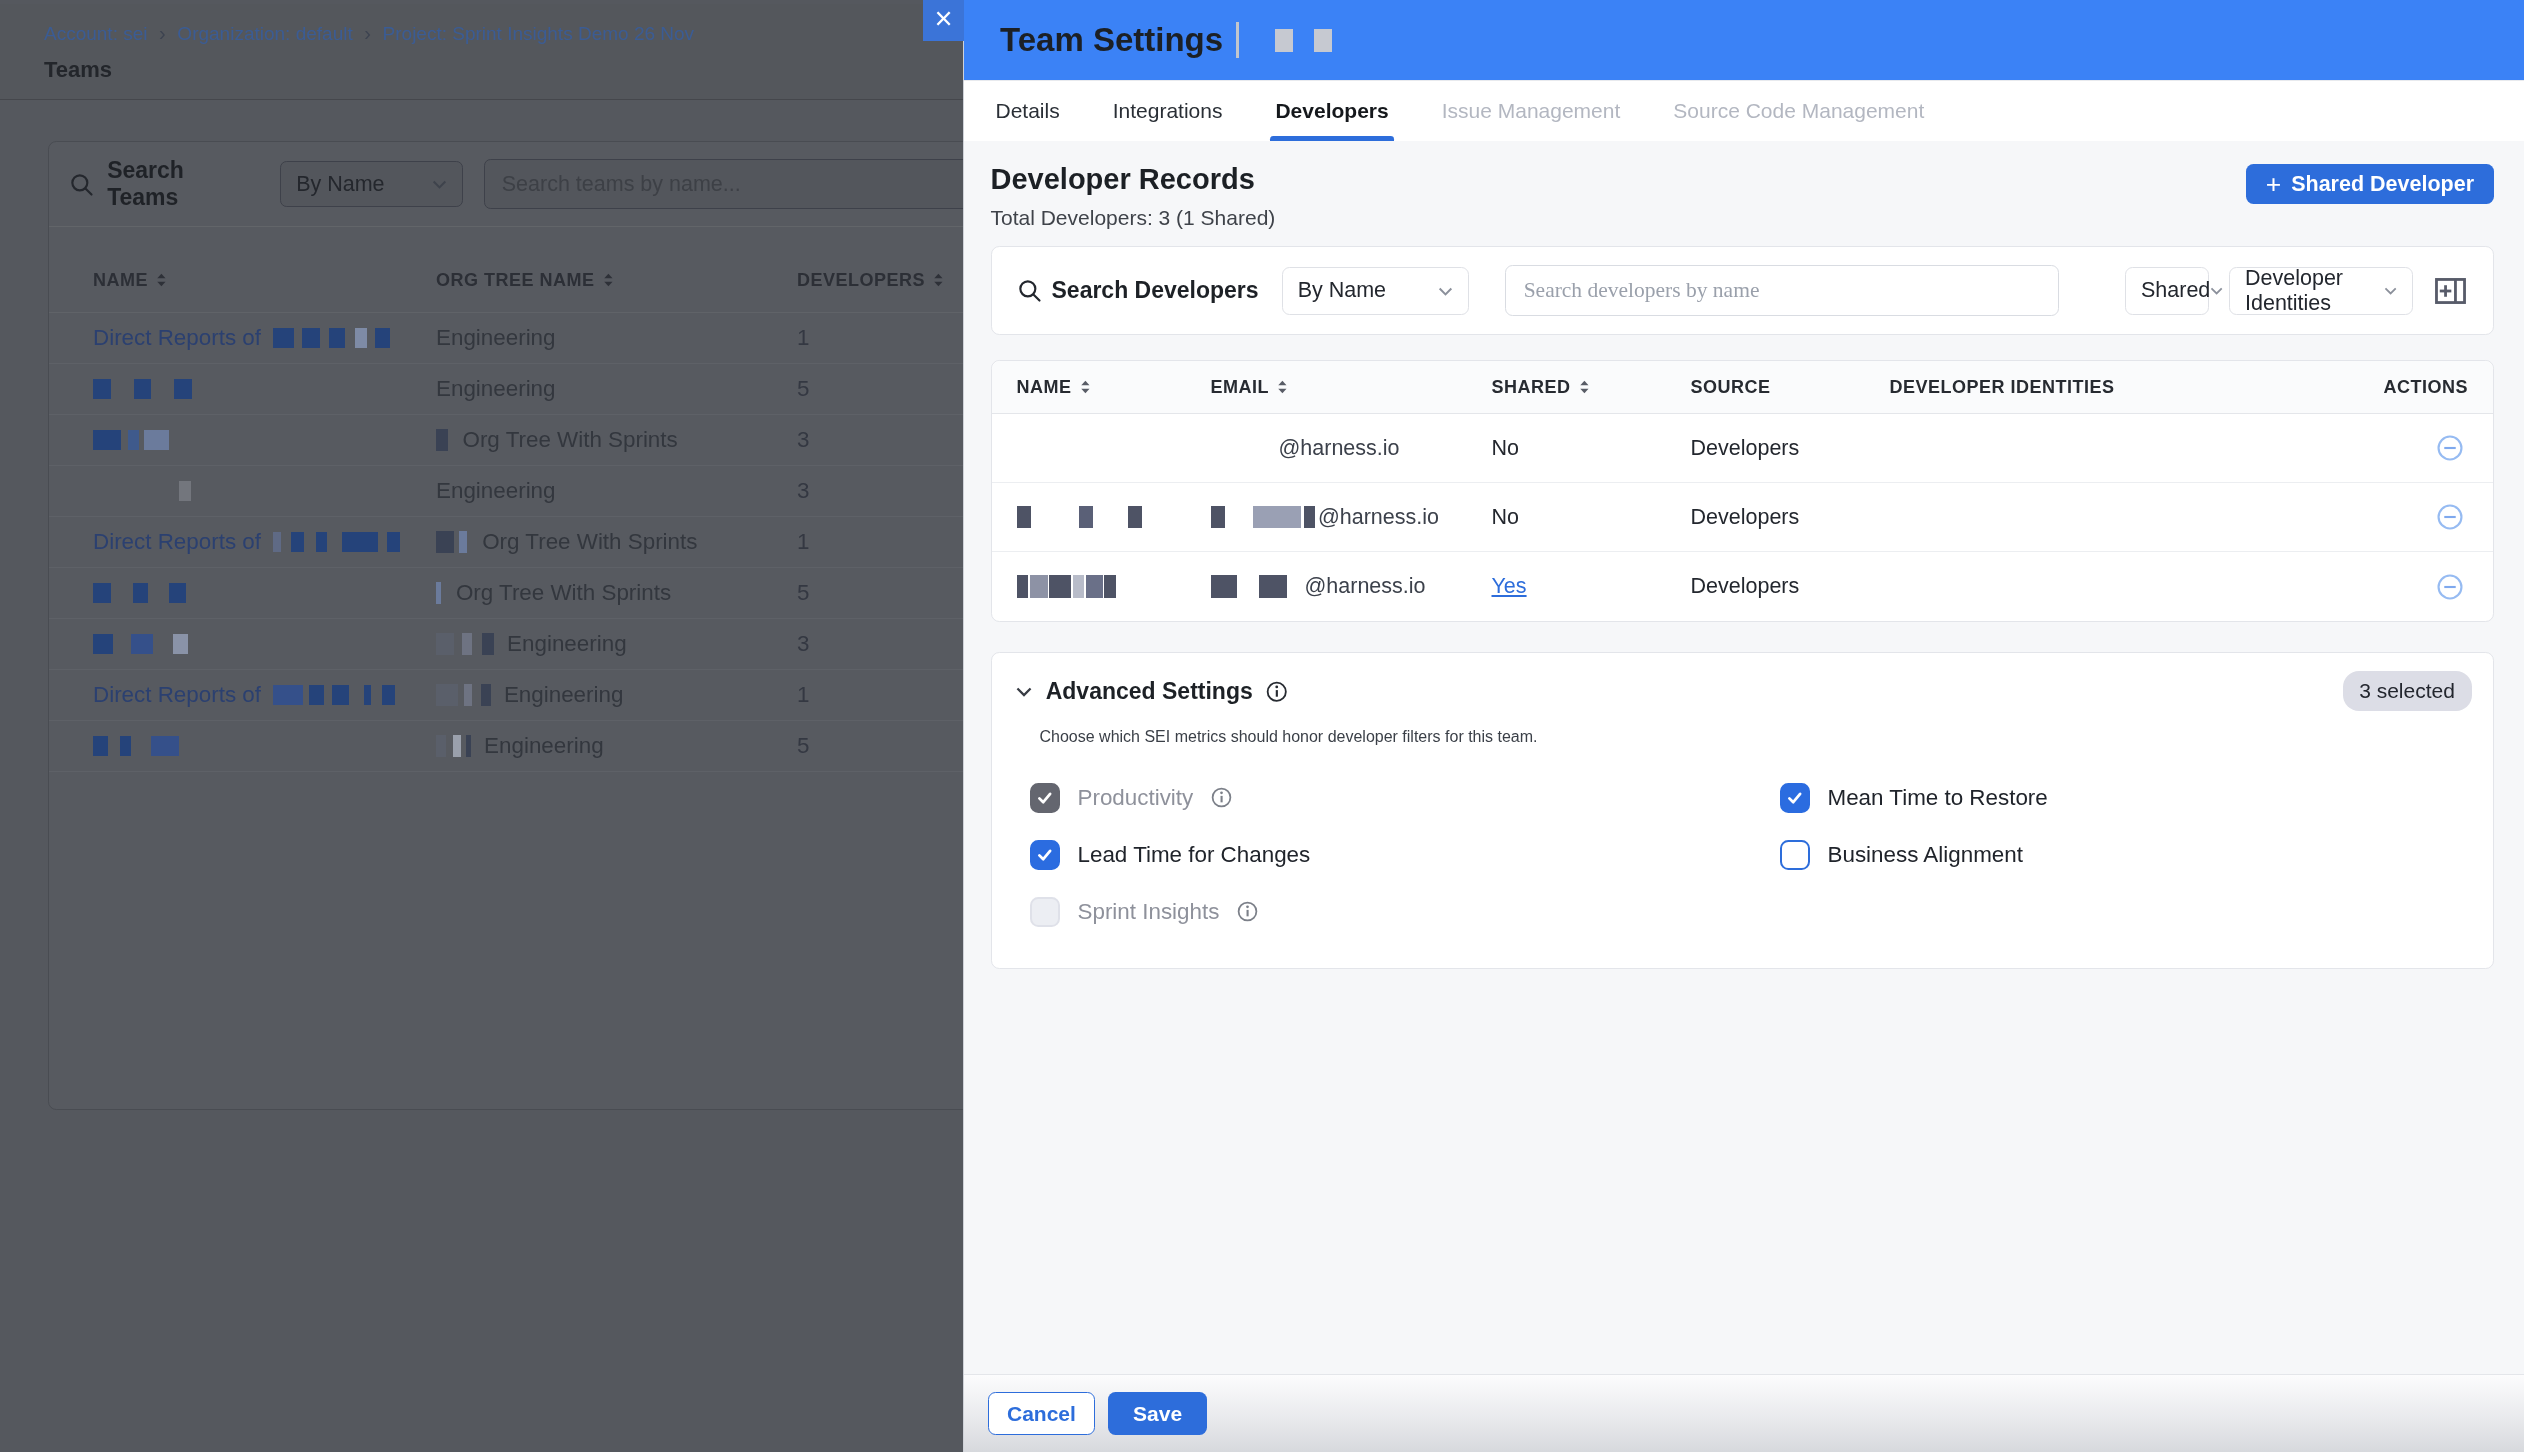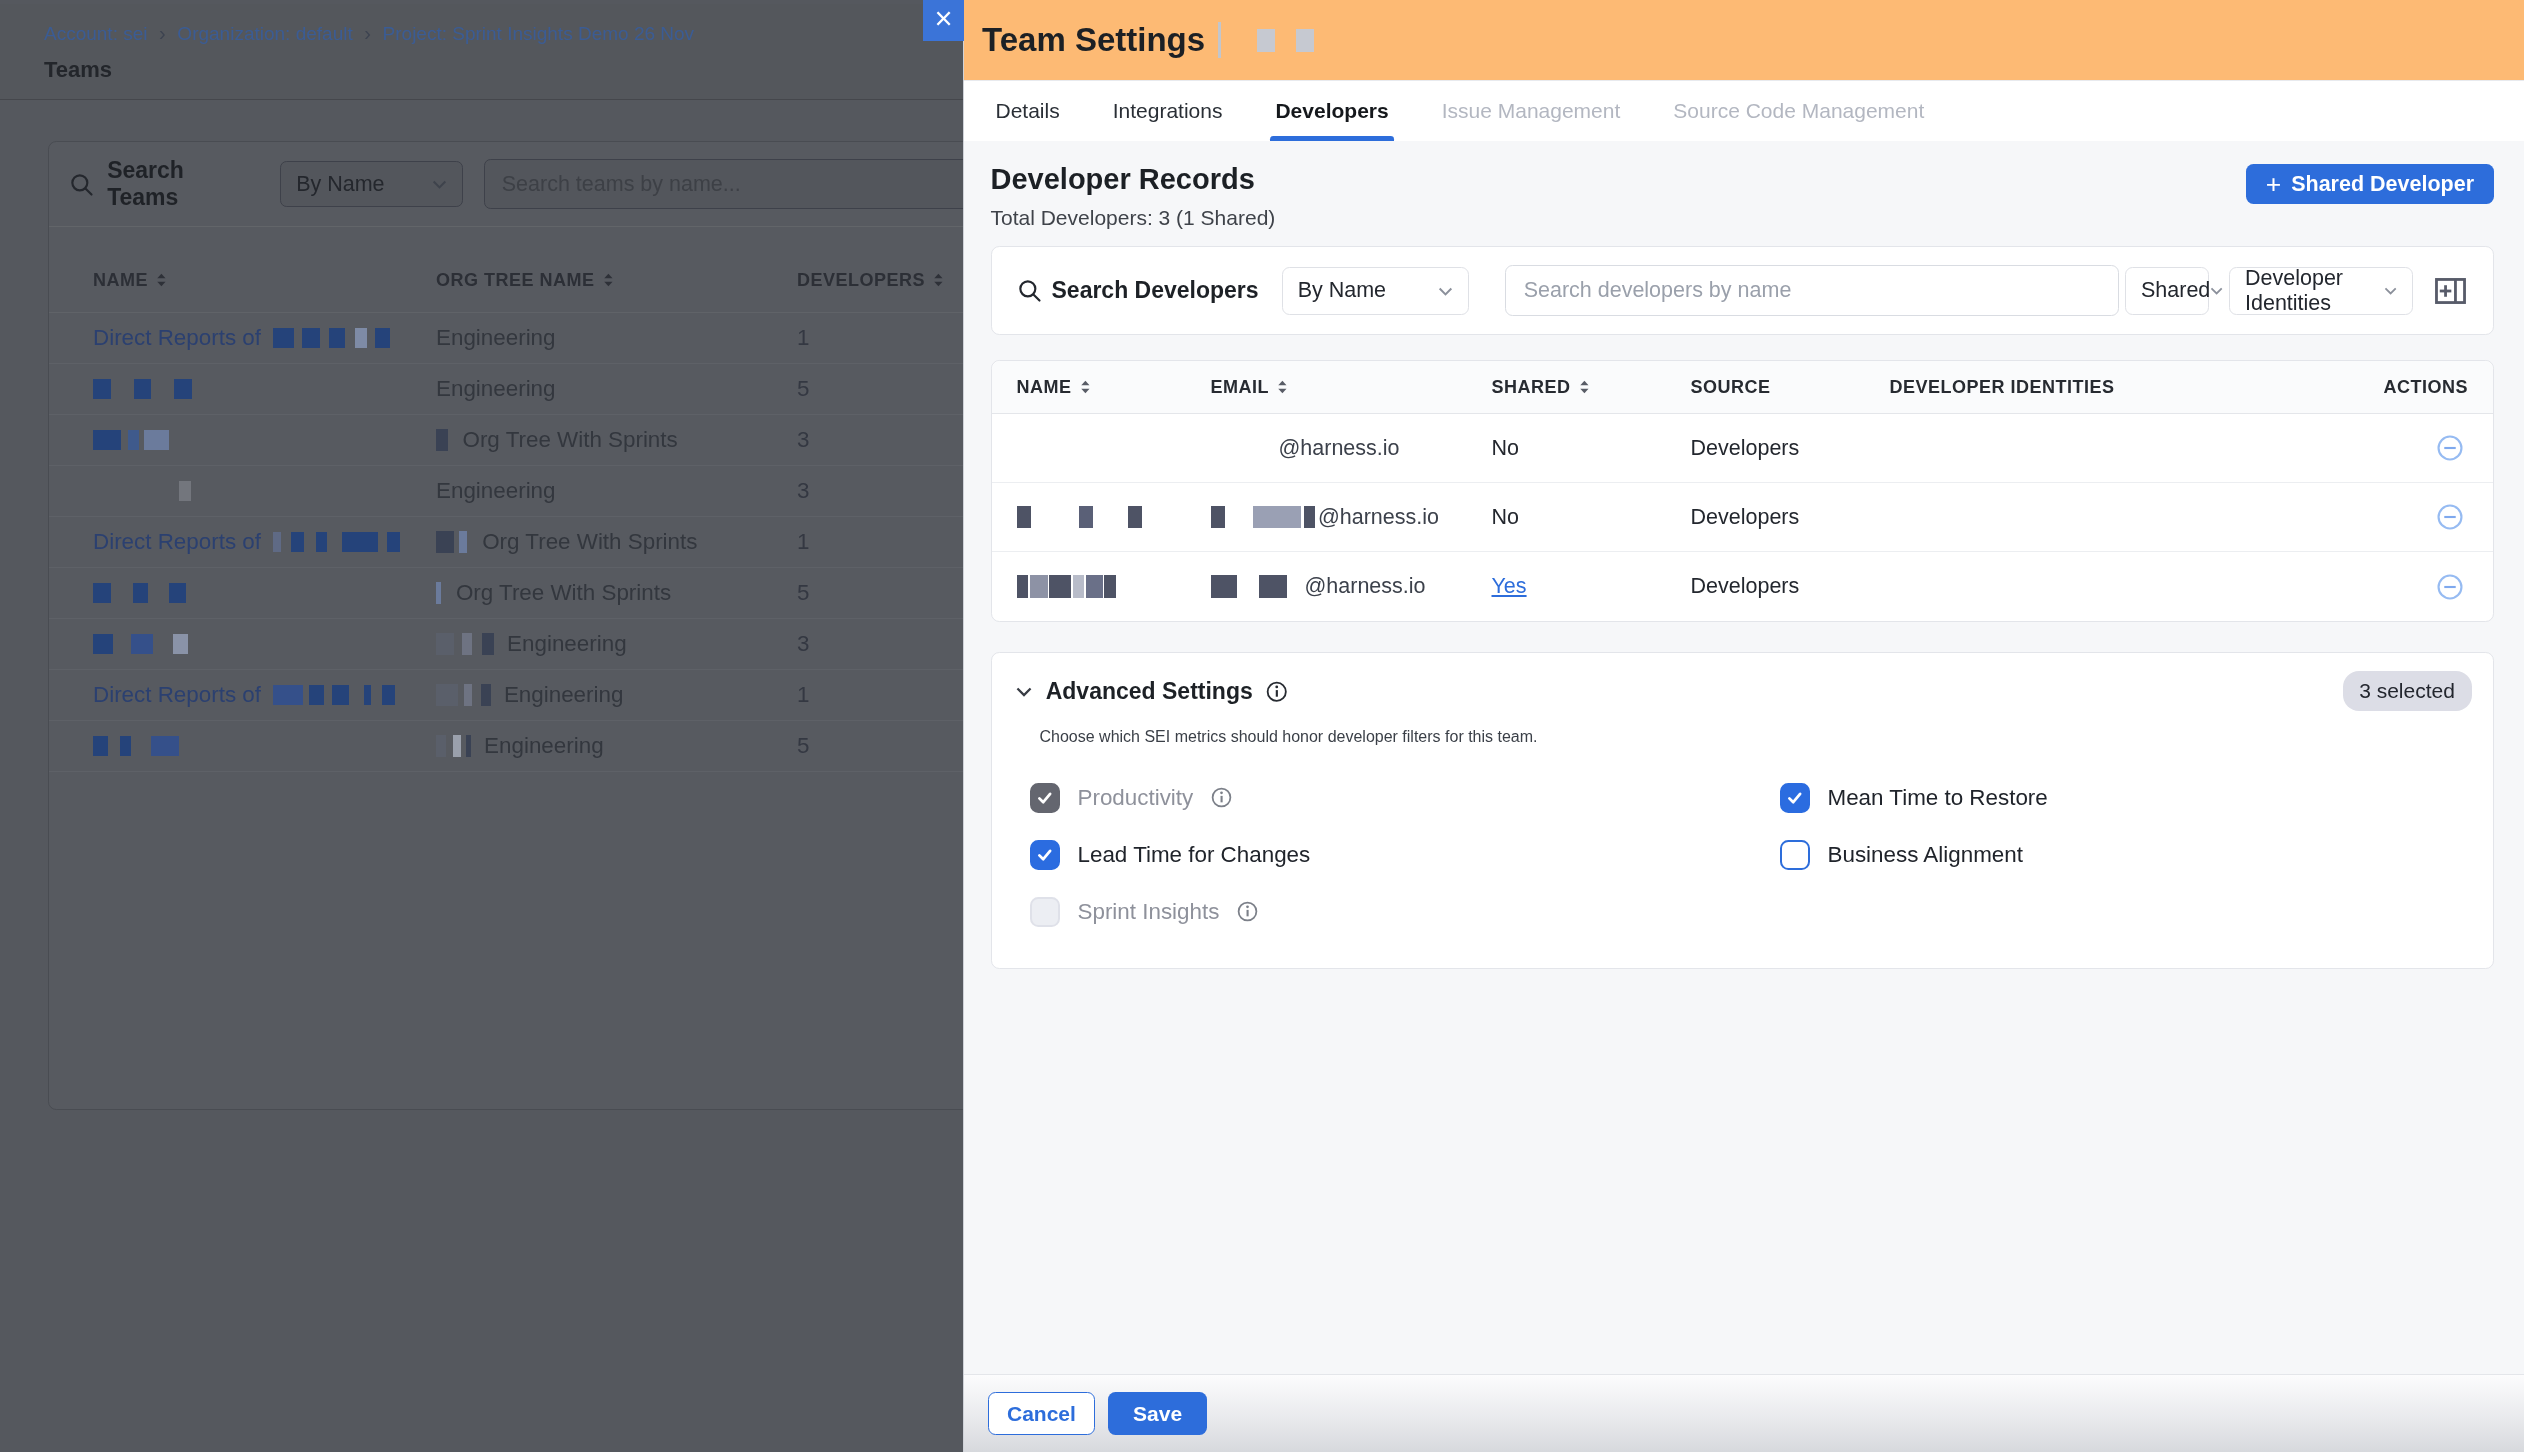--- a/index.html
+++ b/index.html
@@ -27,41 +27,41 @@
   .t-row { height:51px; border-bottom:0.8px solid #5e6167; }
   .t-link { color:#2b4070; font-size:22.4px; white-space:nowrap; cursor:pointer; }
   .t-cell { font-size:22.4px; color:#33373e; display:flex; align-items:center; white-space:nowrap; }
   .t-num { font-size:22.4px; color:#343842; }
   .blocks { display:inline-flex; align-items:center; }
   .blk { display:inline-block; height:20px; }
 
   
   .drawer { position:absolute; left:963px; top:0; width:1562px; height:1452px; background:#ffffff; border-left:0.8px solid #cfd2d8; }
   .close-btn { position:absolute; left:-41px; top:0; width:41px; height:41px; background:#3b74d8; color:#ffffff; font-size:31px; line-height:38px; text-align:center; cursor:pointer; }
-  .d-titlebar { height:81px; border-bottom:0.8px solid #e8eaee; display:flex; align-items:center; padding-left:18px; background:#fdba74;text-align:center; }
+  .d-titlebar { height:81px; border-bottom:0.8px solid #e8eaee; display:flex; align-items:center; padding-left:36px; background:#3b82f6;text-align:center; }
   .d-title { font-size:33px; font-weight:700; color:#1c2025; }
   .d-title-cursor { width:2.5px; height:36px; background:#c2c6cd; margin-left:13.2px; }
   .d-title-blk { width:18px; height:23px; background:#c6c9d1; display:inline-block; }
   .d-tabs { height:60px; display:flex; align-items:center; gap:43px; padding-left:26.5px; background:#fff; }
   .tab { position:relative; font-size:21px; font-weight:500; color:#2a2f36; height:60px; display:flex; align-items:center; padding:0 5px; cursor:pointer; }
   .tab.active { font-weight:700; color:#15181c; }
   .tab.active::after { content:""; position:absolute; left:0; right:0; bottom:0; height:5px; border-radius:3.3px 3.3px 0 0; background:#2d6ddb; }
   .tab.disabled { color:#b3b7c1; cursor:default; }
   .d-body { position:absolute; top:141px; bottom:78px; left:0; right:0; background:#f6f7f9; padding:0 31px 0 26.5px; overflow:hidden; }
   .records-row { display:flex; justify-content:space-between; align-items:flex-start; margin-top:21.5px; }
   .records-title { font-size:29px; font-weight:700; color:#1c2025; }
   .records-sub { margin-top:10px; font-size:21px; color:#3f434a; }
   .btn-primary { display:flex; align-items:center; gap:10px; height:40px; background:#2d6ddb; color:#fff; font-size:21.5px; font-weight:700; border:none; border-radius:7.5px; padding:0 20px; cursor:pointer; margin-top:1.7px; }
   .btn-primary .plus { font-size:26.5px; font-weight:400; line-height:1; }
   .card { background:#ffffff; border:0.8px solid #e3e5ea; border-radius:8.3px; }
   .filters-card { margin-top:16.6px; height:89px; display:flex; align-items:center; padding:0 25px; }
   .f-label { display:flex; align-items:center; gap:10px; font-size:23px; font-weight:700; color:#1d2126; }
   .d-select { display:flex; align-items:center; justify-content:space-between; height:48px; border:0.8px solid #dfe1e6; border-radius:7.5px; padding:0 15px; font-size:21.5px; color:#23272e; background:#fff; cursor:pointer; }
   .sel-byname { width:187px; margin-left:23px; }
-  .d-input { margin-left:36px; width:614px; height:51px; border:0.8px solid #d9dce2; border-radius:7.5px; font-size:21.5px; color:#23272e; padding:0 18px; font-family:Liberation Sans, sans-serif; }
+  .d-input { margin-left:36px; width:554px; height:51px; border:0.8px solid #d9dce2; border-radius:7.5px; font-size:21.5px; color:#23272e; padding:0 18px; font-family:Liberation Serif, serif; }
   .d-input::placeholder { color:#9aa0ab; }
   .f-right { margin-left:auto; display:flex; align-items:center; gap:20px; }
   .sel-shared { width:84px; }
   .sel-ident { width:184px; }
   .colicon-btn { width:35px; height:35px; display:flex; align-items:center; justify-content:center; cursor:pointer; }
   .dev-card { margin-top:25px; }
   .d-grid { display:grid; grid-template-columns:194px 281px 199px 199px 1fr 99px; align-items:center; padding:0 25px; }
   .d-thead { height:53px; background:#fafbfc; border-bottom:0.8px solid #e4e6ea; border-radius:8.3px 8.3px 0 0; }
   .d-th { font-size:18px; font-weight:700; letter-spacing:0.5px; color:#272b31; display:flex; align-items:center; gap:8.3px; }
   .d-th.sortable { cursor:pointer; }

